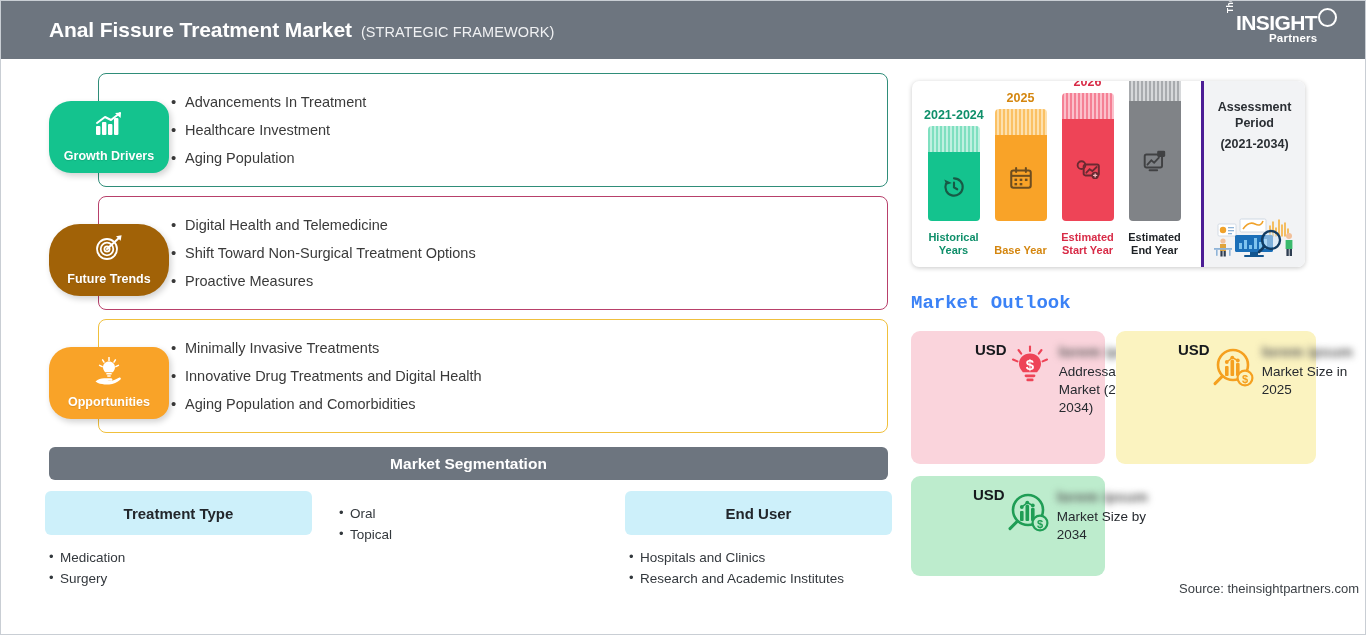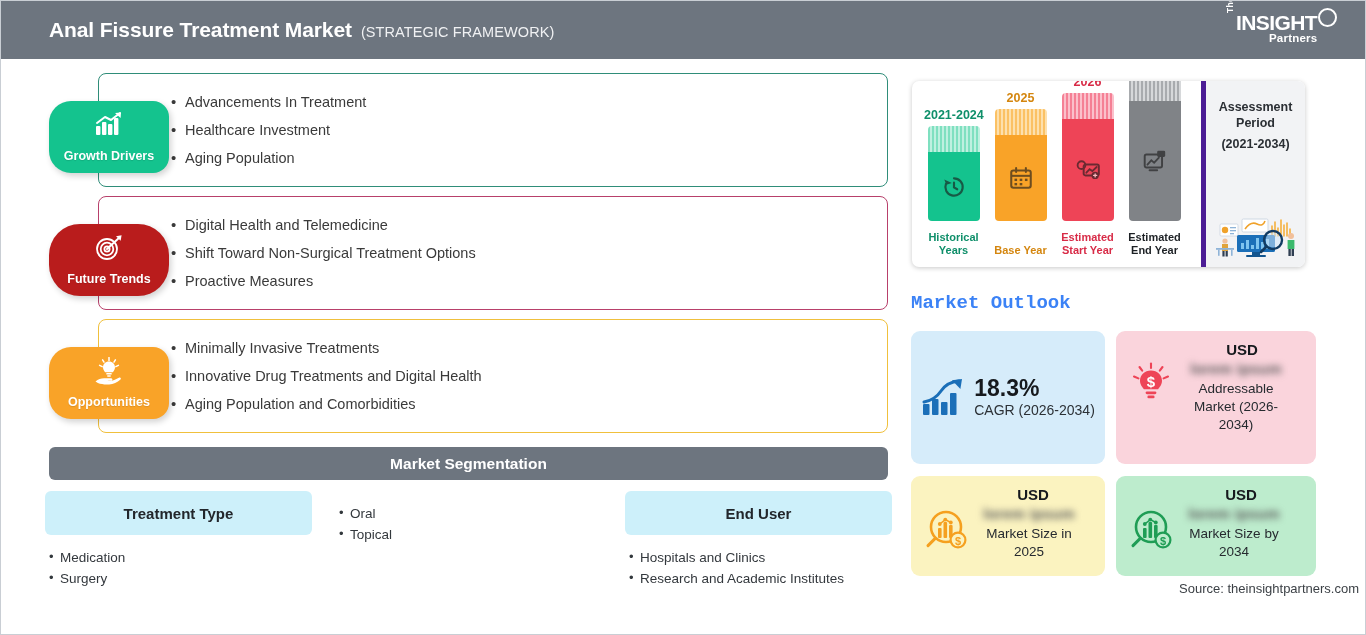--- a/index.html
+++ b/index.html
@@ -101,21 +101,21 @@
   .badge {
     position: absolute; left: 48px;
     width: 120px; height: 72px;
     border-radius: 22px 16px 16px 22px;
     display: flex; flex-direction: column;
     align-items: center; justify-content: center;
     box-shadow: 2px 3px 6px rgba(0,0,0,0.18);
     z-index: 4;
   }
   .badge.green  { background: #14c38e; }
-  .badge.red    { background: #b91c1c; border-radius: 31px; }
+  .badge.red    { background: #a16207; border-radius: 31px; }
   .badge.orange { background: #f9a328; }
   .badge-label {
     color: #ffffff;
     font-size: 12.5px;
     font-weight: bold;
     margin-top: 10px;
     white-space: nowrap;
     text-shadow: 0 1px 1px rgba(0,0,0,0.12);
   }
   .badge-icon { width: 32px; height: 28px; display: block; }
@@ -191,21 +191,21 @@
     position: absolute; bottom: 0; left: -4px; width: 67px;
     text-align: center; font-size: 11px; font-weight: bold;
     line-height: 13px;
   }
   .tl-icon { width: 26px; height: 26px; opacity: 0.62; }
 
   .assess-panel {
     position: absolute; right: 0; top: 0;
     width: 104px; height: 186px;
     background: #f2f3f5;
-    border-left: 5px solid #4c1d95;
+    border-left: 3px solid #4c1d95;
     border-radius: 0 7px 7px 0;
   }
   .assess-t1, .assess-t2 {
     text-align: center; font-size: 12.5px; font-weight: bold; color: #2b2f34;
     line-height: 16px;
   }
   .assess-t1 { margin-top: 18px; }
   .assess-t2 { margin-top: 5px; font-weight: bold; }
   .assess-illu { position: absolute; bottom: 8px; left: 6px; width: 94px; height: 54px; }
 
@@ -233,21 +233,21 @@
   .card-green  { background: #bdeccd; }
 
   .card-cagr {
     display: flex; align-items: center; justify-content: center;
     height: 100%;
   }
   .cagr-icon { width: 44px; height: 40px; margin-right: 9px; flex: none; }
   .cagr-val { font-size: 23px; font-weight: bold; color: #16191d; line-height: 25px; }
   .cagr-lab { font-size: 14px; color: #2c3136; line-height: 19px; white-space: nowrap; }
 
-  .card-usd { display: flex; flex-direction: column; text-align: center; }
+  .card-usd { display: flex; flex-direction: row; }
   .usd-head { font-size: 15px; font-weight: bold; color: #16191d; margin-left: 52px; }
   .usd-body { display: flex; margin-top: 2px; }
   .usd-icon { width: 46px; height: 46px; flex: none; margin-top: 2px; }
   .usd-text { margin-left: 6px; }
   .usd-blur {
     font-size: 15px; font-weight: bold; color: #5a5a5a;
     filter: blur(3.6px);
     letter-spacing: 0.2px;
     height: 17px; overflow: hidden;
   }
@@ -499,36 +499,20 @@
           <rect x="6" y="44.8" width="1.6" height="6" fill="#8fb4d8"></rect>
           <rect x="19" y="44.8" width="1.6" height="6" fill="#8fb4d8"></rect>
         </svg>
       </div>
     </div>
 
     <div class="outlook-title">Market Outlook</div>
 
     <div class="cards">
 
-      <div class="stat-card card-blue">
-        <div class="card-cagr">
-          <svg class="cagr-icon" viewBox="0 0 44 40">
-            <rect x="2" y="26" width="6.5" height="11" rx="1" fill="#1b6fb8"></rect>
-            <rect x="11" y="21" width="6.5" height="16" rx="1" fill="#1b6fb8"></rect>
-            <rect x="20" y="24" width="6.5" height="13" rx="1" fill="#1b6fb8"></rect>
-            <rect x="29" y="15" width="6.5" height="22" rx="1" fill="#1b6fb8"></rect>
-            <path d="M3 24 Q14 22 20 13 T38 3" stroke="#1b6fb8" stroke-width="3" fill="none" stroke-linecap="round"></path>
-            <path d="M31 2.2 L41 1 L39.4 11 Z" fill="#1b6fb8"></path>
-          </svg>
-          <div>
-            <div class="cagr-val">18.3%</div>
-            <div class="cagr-lab">CAGR (2026-2034)</div>
-          </div>
-        </div>
-      </div>
 
       <div class="stat-card card-pink card-usd">
         <div class="usd-head">USD</div>
         <div class="usd-body">
           <svg class="usd-icon" viewBox="0 0 46 46">
             <g stroke="#ee4457" stroke-width="2.1" stroke-linecap="round">
               <line x1="23" y1="1.5" x2="23" y2="6"></line>
               <line x1="11.5" y1="5" x2="14.2" y2="8.6"></line>
               <line x1="34.5" y1="5" x2="31.8" y2="8.6"></line>
               <line x1="6" y1="14.5" x2="10.4" y2="16.4"></line>

